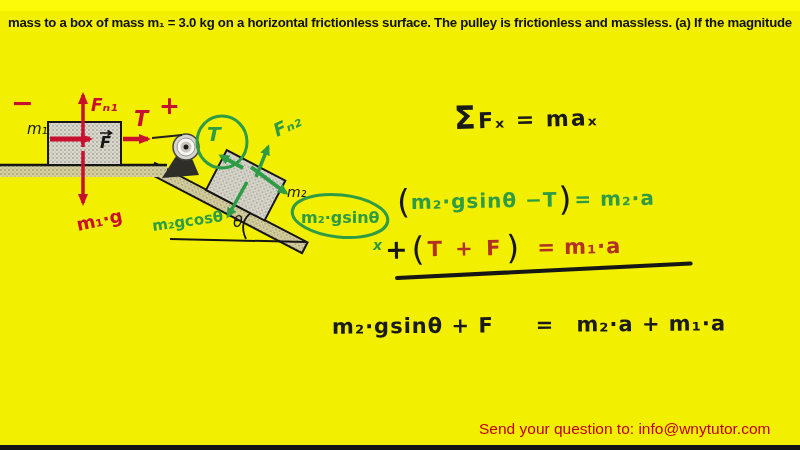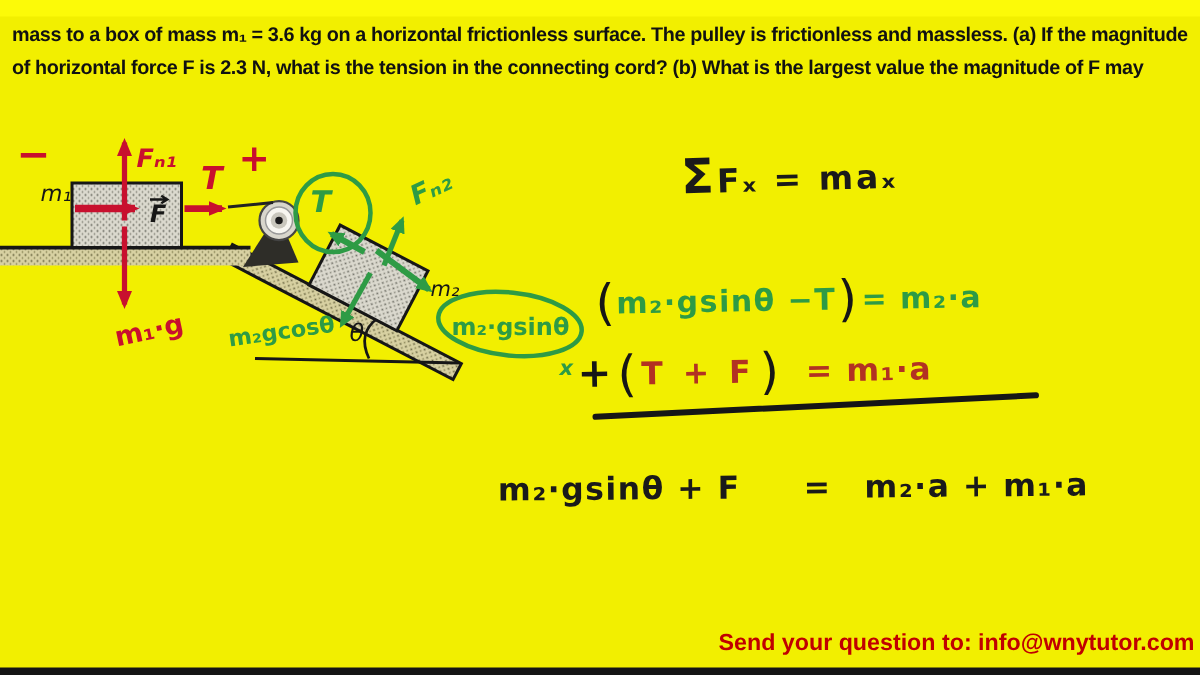--- a/index.html
+++ b/index.html
@@ -37,32 +37,31 @@
   .eq-horizontal .rhs{font-size:21px;font-weight:600;color:#B23222;letter-spacing:1px;margin-left:18px;}
   .sum-underline{
     position:absolute;left:395px;top:276px;width:298px;height:4px;background:#161616;
     border-radius:2px;transform:rotate(-2.8deg);transform-origin:left center;
   }
   .eq-result{left:332px;top:313px;font-size:21px;font-weight:600;letter-spacing:1px;transform:rotate(-0.5deg);}
   .eq-result .mid{margin:0 22px 0 42px;}
 
   .footer{
     position:absolute;left:479px;top:420px;
-    font-size:15.5px;font-weight:700;color:#C00000;white-space:nowrap;
+    font-size:15.5px;font-weight:400;color:#C00000;white-space:nowrap;
   }
 </style>
 </head>
 <body>
 
 <div class="stage">
   <div class="top-strip"></div>
 
   <div class="problem">
-    <div class="pline">mass to a box of mass m₁ = 3.6 kg on a horizontal frictionless surface. The pulley is frictionless and massless. (a) If the magnitude</div>
-    <div class="pline">of horizontal force F is 2.3 N, what is the tension in the connecting cord? (b) What is the largest value the magnitude of F may</div>
+    <div class="pline">mass to a box of mass m₁ = 3.0 kg on a horizontal frictionless surface. The pulley is frictionless and massless. (a) If the magnitude</div>
   </div>
 
   <svg class="diagram" viewBox="0 0 420 205">
     <defs>
       <pattern id="stipGray" width="4" height="4" patternUnits="userSpaceOnUse">
         <rect width="4" height="4" fill="#dbd9ce"></rect>
         <circle cx="1" cy="1" r="0.7" fill="#6f6f66"></circle>
         <circle cx="3" cy="3" r="0.6" fill="#8b8b80"></circle>
       </pattern>
       <pattern id="stipTan" width="4" height="4" patternUnits="userSpaceOnUse">

